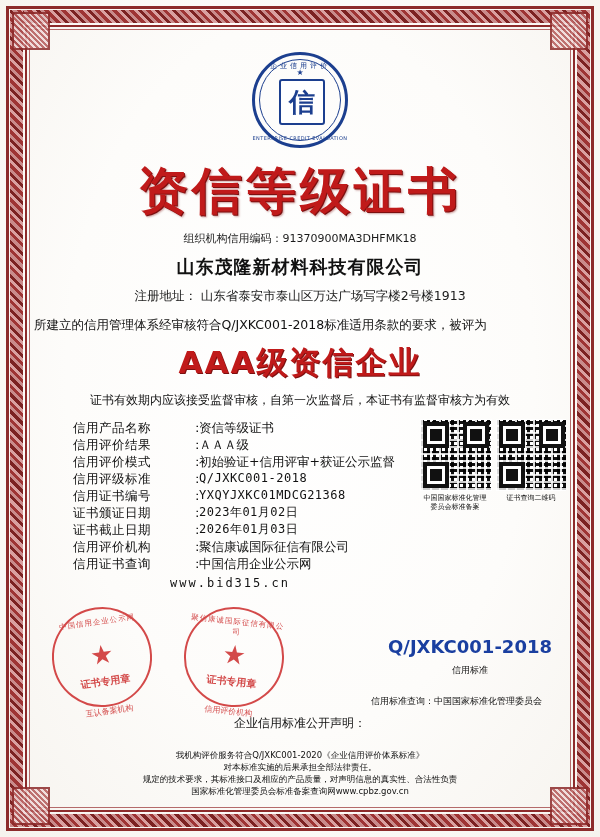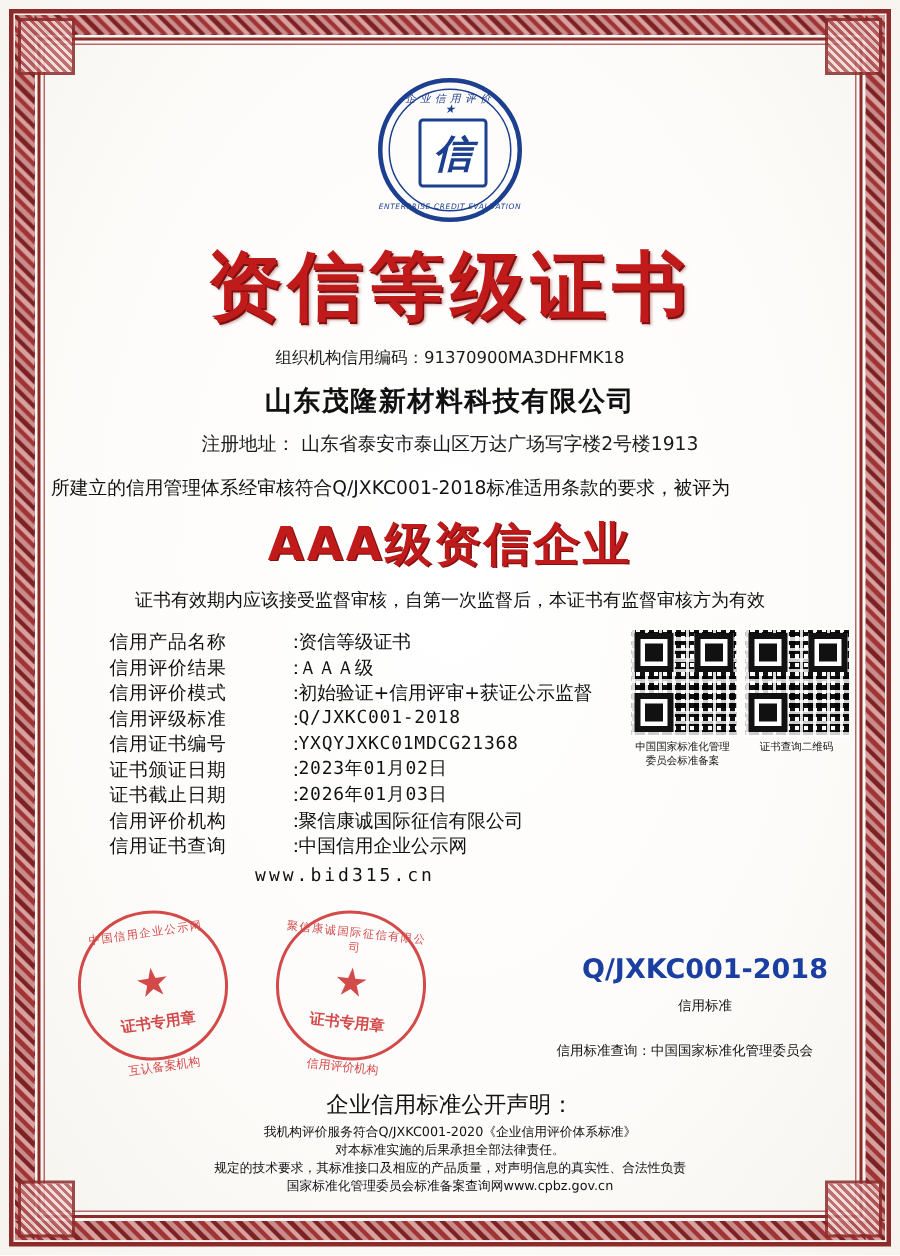--- a/index.html
+++ b/index.html
@@ -58,21 +58,20 @@
   .content{
     position:absolute;
     left:34px;top:34px;right:34px;bottom:34px;
     overflow:hidden;
   }
 
   
   .emblem-wrap{
     display:flex;justify-content:center;align-items:flex-start;
     margin-top:18px;
-    font-style:italic;
   }
   .emblem{
     position:relative;width:96px;height:96px;
   }
   .emblem .ring{
     position:absolute;inset:0;border-radius:50%;
     border:3px solid #1c3f8f;
   }
   .emblem .ring2{
     position:absolute;inset:7px;border-radius:50%;
@@ -272,21 +271,21 @@
     position:absolute;right:2px;bottom:96px;width:215px;text-align:center;
     font-size:9px;line-height:12px;color:#111;font-family:"DejaVu Sans", sans-serif;
   }
 
   
   .footer{
     position:absolute;left:0;right:0;bottom:6px;
     text-align:center;color:#111;
     font-family:"DejaVu Sans", sans-serif;
   }
-  .footer .f-title{font-size:15px;margin-bottom:3px;}
+  .footer .f-title{font-size:12px;margin-bottom:17px;}
   .footer .f-line{font-size:8.5px;line-height:12px;}
 </style>
 </head>
 <body>
 
 <div class="cert">
 
   <div class="border-outer"></div>
   <div class="border-pattern"></div>
   <div class="border-inner"></div>

